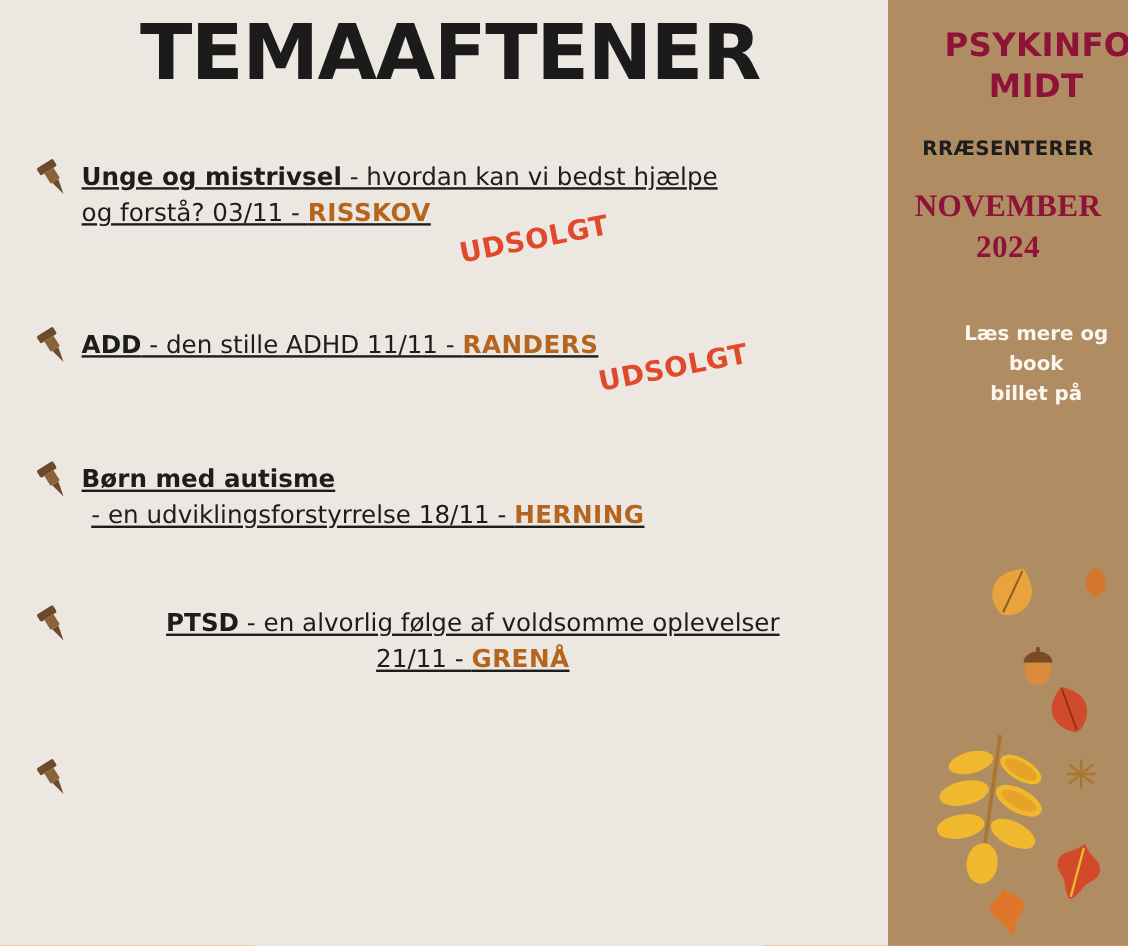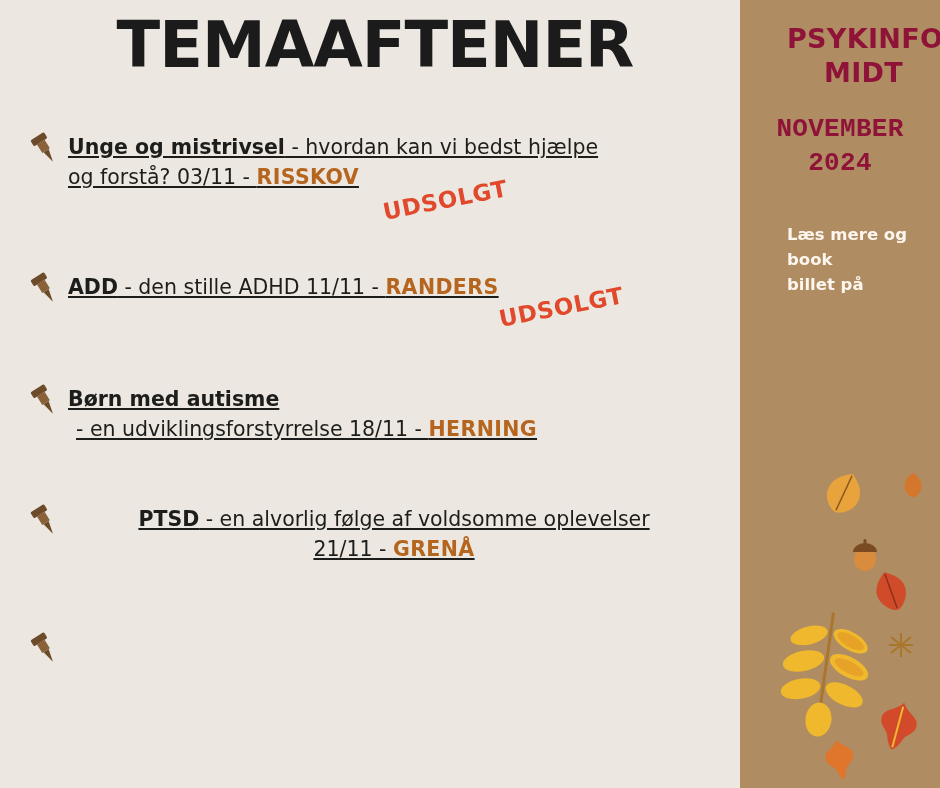--- a/index.html
+++ b/index.html
@@ -127,23 +127,24 @@
     font-family: "DejaVu Sans", sans-serif;
   }
   .month {
     text-align: center;
     color: #8f1338;
     font-weight: bold;
     font-size: 26px;
     line-height: 34px;
     letter-spacing: 0.3px;
     margin-top: 22px;
-    font-family: Liberation Mono, monospace;
+    font-family: Liberation Serif, serif;
   }
   .booking {
+    text-align: center;
     color: #fdf6ee;
     font-size: 16.5px;
     line-height: 25px;
     margin-top: 42px;
     font-weight: bold;
     font-family: "DejaVu Sans", sans-serif;
     margin-left: 47px;
   }
   .booking-link {
     display: block;
@@ -247,20 +248,21 @@
     </div>
   </div>
 
   <div class="sidebar">
 
     <div class="brand">
       <div>PSYKINFO</div>
       <div>MIDT</div>
     </div>
 
+    <div class="presents">RRÆSENTERER</div>
 
     <div class="month">
       <div>NOVEMBER</div>
       <div>2024</div>
     </div>
 
     <div class="booking">
       <div>Læs mere og book</div>
       <div>billet på</div>
     </div>

